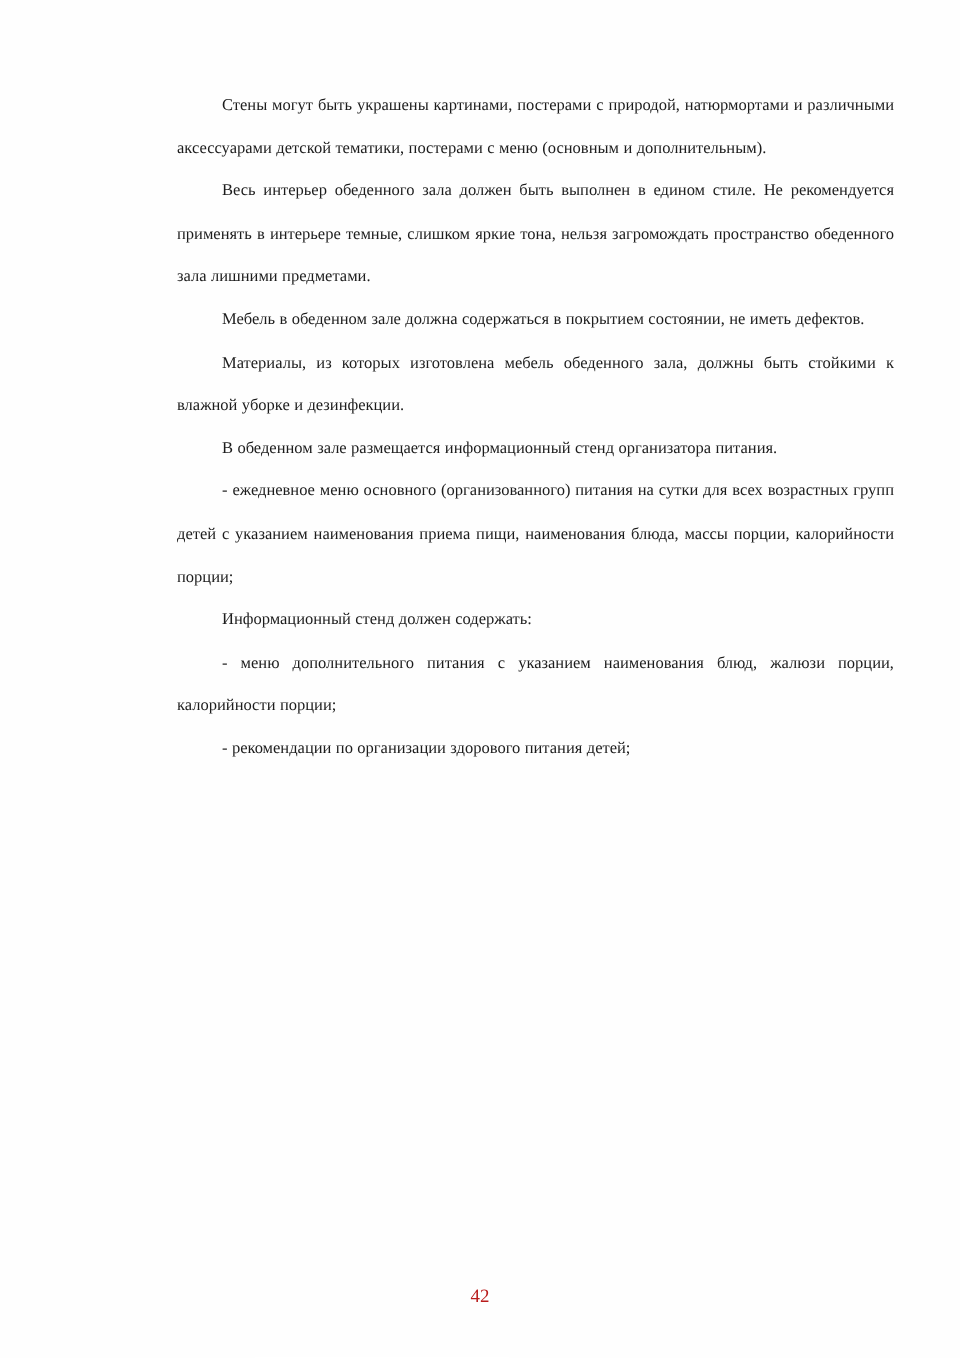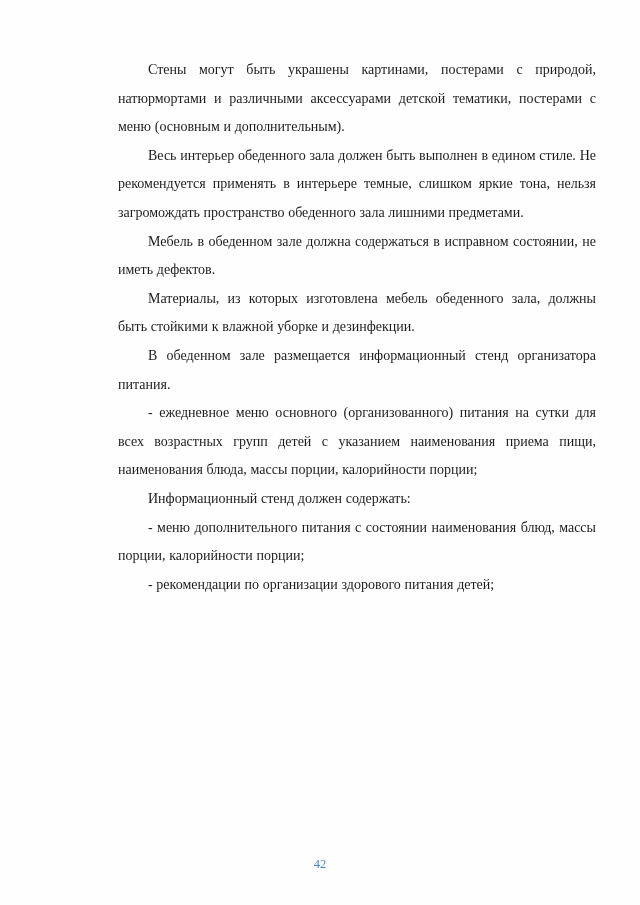--- a/index.html
+++ b/index.html
@@ -20,47 +20,47 @@
     height: 905px;
     background: #fefefe;
     box-sizing: border-box;
     padding: 56px 45px 0 118px;
   }
   .doc-body {
     width: 478px;
   }
   p.para {
     margin: 0 0 0 0;
-    font-size: 14px;
+    font-size: 11px;
     line-height: 28.6px;
     text-align: justify;
     text-justify: inter-word;
     text-indent: 30px;
     hyphens: none;
     word-spacing: 0.2px;
   }
   .page-number {
     position: absolute;
     left: 0;
     right: 0;
     bottom: 33px;
     text-align: center;
     font-size: 12.6px;
-    color: #3b82f6;
+    color: #b91c1c;
   }
 </style>
 </head>
 <body>
 
 <div class="page">
   <div class="doc-body">
     <p class="para">Стены могут быть украшены картинами, постерами с природой, натюрмортами и различными аксессуарами детской тематики, постерами с меню (основным и дополнительным).</p>
     <p class="para">Весь интерьер обеденного зала должен быть выполнен в едином стиле. Не рекомендуется применять в интерьере темные, слишком яркие тона, нельзя загромождать пространство обеденного зала лишними предметами.</p>
-    <p class="para">Мебель в обеденном зале должна содержаться в исправном состоянии, не иметь дефектов.</p>
+    <p class="para">Мебель в обеденном зале должна содержаться в покрытием состоянии, не иметь дефектов.</p>
     <p class="para">Материалы, из которых изготовлена мебель обеденного зала, должны быть стойкими к влажной уборке и дезинфекции.</p>
     <p class="para">В обеденном зале размещается информационный стенд организатора питания.</p>
     <p class="para">- ежедневное меню основного (организованного) питания на сутки для всех возрастных групп детей с указанием наименования приема пищи, наименования блюда, массы порции, калорийности порции;</p>
     <p class="para">Информационный стенд должен содержать:</p>
-    <p class="para">- меню дополнительного питания с состоянии наименования блюд, массы порции, калорийности порции;</p>
+    <p class="para">- меню дополнительного питания с указанием наименования блюд, жалюзи порции, калорийности порции;</p>
     <p class="para">- рекомендации по организации здорового питания детей;</p>
   </div>
   <div class="page-number">42</div>
 </div>
 
 </body></html>

